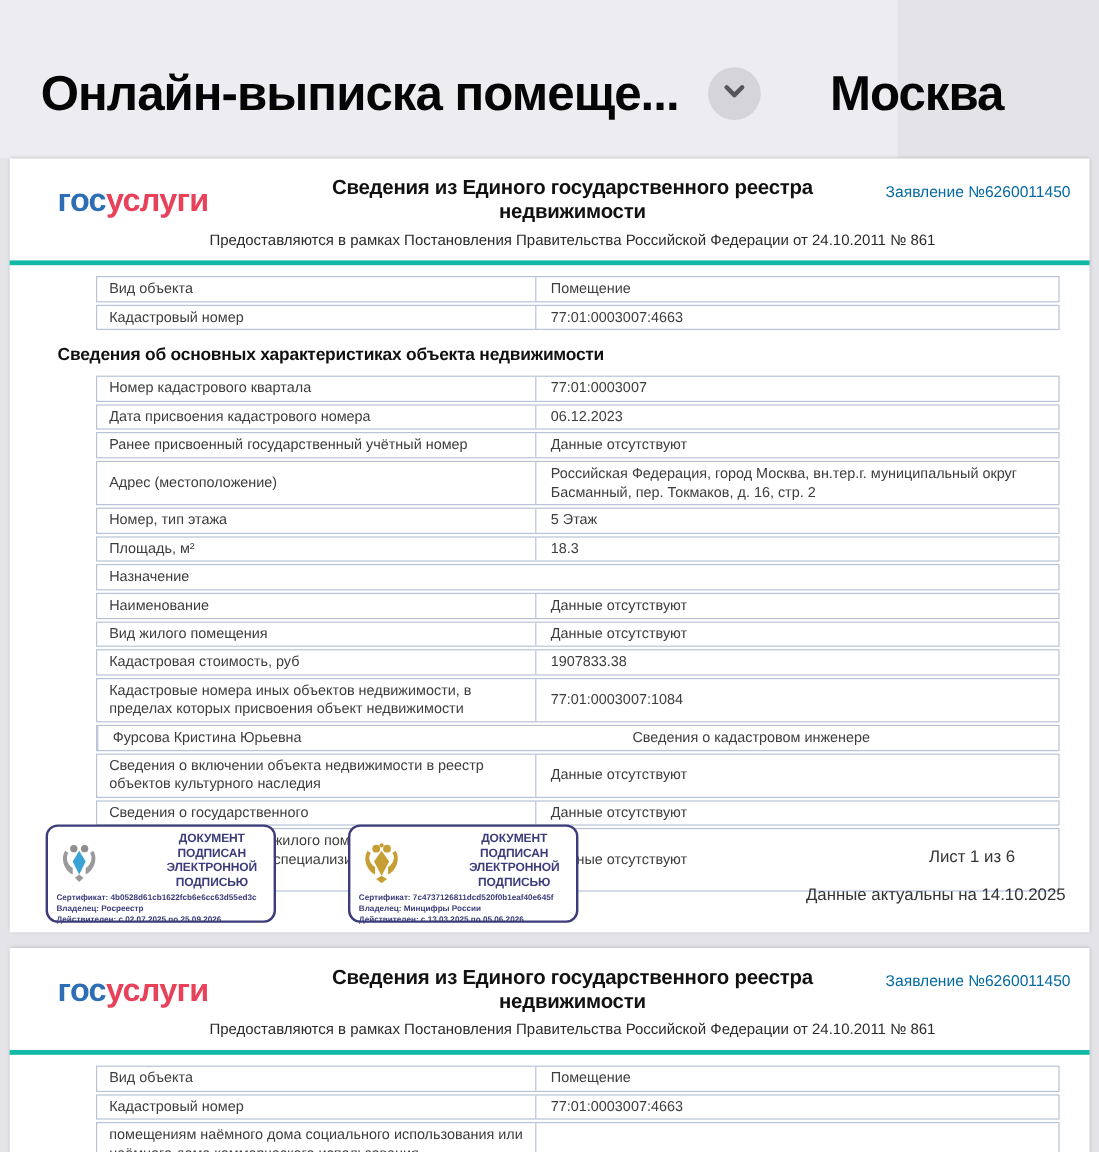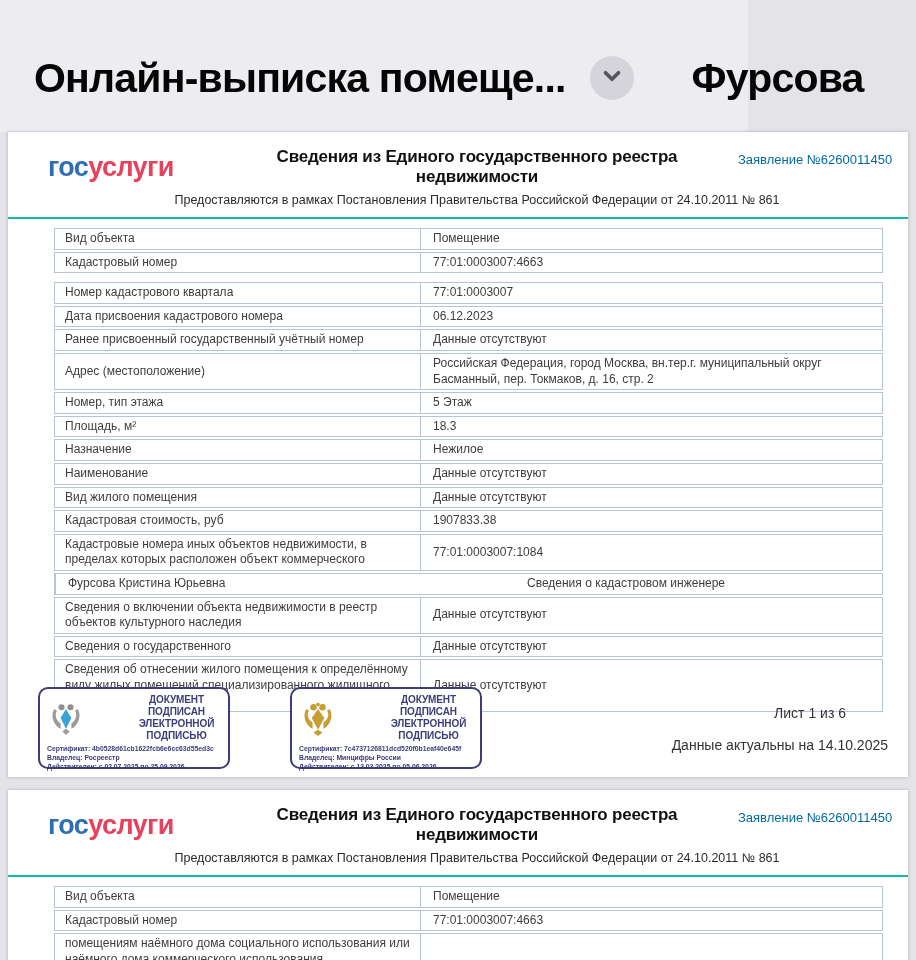--- a/index.html
+++ b/index.html
@@ -32,34 +32,34 @@
   }
   
   .page{
     position:absolute;left:8px;width:900px;background:#ffffff;
     box-shadow:0 0 3px rgba(0,0,0,0.25);box-sizing:border-box;
   }
   .page-1{top:132px;height:645px;}
   .page-2{top:790px;height:400px;}
   .doc-header{
     display:flex;align-items:flex-start;box-sizing:border-box;
-    padding:15px 20px 10px 40px;border-bottom:2px solid #14b8a6;
+    padding:15px 20px 10px 40px;border-bottom:4px solid #14b8a6;
   }
   .logo{
     width:168px;flex:none;font-size:27px;font-weight:800;letter-spacing:-0.6px;
     margin-top:5px;white-space:nowrap;
   }
   .logo .lg-blue{color:#2d6eb5;}
   .logo .lg-red{color:#e8415a;}
   .header-mid{flex:1;text-align:center;min-width:0;}
   .doc-title{font-size:17px;font-weight:700;color:#111;letter-spacing:-0.2px;}
   .doc-sub{font-size:12.5px;color:#2a2a2a;margin:6px -70px 0;white-space:nowrap;}
   .app-no{width:150px;flex:none;font-size:13px;color:#0369a1;text-align:right;margin-top:5px;white-space:nowrap;}
   
-  .dtable{margin:9px 25px 0 28px;padding-left:18px;}
+  .dtable{margin:9px 25px 0 54px;padding-left:18px;}
   .trow{
     display:flex;align-items:stretch;border:1px solid #b9c3d6;margin-bottom:2px;
     background:#fff;min-height:19px;
   }
   .tcell{
     display:flex;align-items:center;font-size:12px;line-height:1.3;color:#3d3d3d;
     box-sizing:border-box;padding:2px 8px 2px 10px;
   }
   .tlabel{width:365px;flex:none;}
   .tvalue{flex:1;border-left:1px solid #b9c3d6;padding-left:12px;}
@@ -90,21 +90,21 @@
 
 <div class="topbar">
   <div class="topbar-title">Онлайн-выписка помеще...</div>
   <div class="chevron-btn">
     <span>
       <svg viewBox="0 0 24 24" width="26" height="26">
           <path d="M6 9 L12 15 L18 9" stroke="#55555c" stroke-width="3.4" fill="none" stroke-linecap="round" stroke-linejoin="round"></path>
         </svg>
     </span>
   </div>
-  <button class="done-btn">Фурсова</button>
+  <button class="done-btn">Москва</button>
 </div>
 
 <div class="page page-1">
   <div class="doc-header">
     <div class="logo"><span class="lg-blue">гос</span><span class="lg-red">услуги</span></div>
     <div class="header-mid">
       <div class="doc-title">Сведения из Единого государственного реестра недвижимости</div>
       <div class="doc-sub">Предоставляются в рамках Постановления Правительства Российской Федерации от 24.10.2011 № 861</div>
     </div>
     <div class="app-no">Заявление №6260011450</div>
@@ -116,20 +116,21 @@
         <div class="tcell tlabel">Вид объекта</div>
         <div class="tcell tvalue">Помещение</div>
       </div>
 
       <div class="trow">
         <div class="tcell tlabel">Кадастровый номер</div>
         <div class="tcell tvalue">77:01:0003007:4663</div>
       </div>
     </div>
 
+  <div class="section-title">Сведения об основных характеристиках объекта недвижимости</div>
 
   <div class="dtable">
 
       <div class="trow">
         <div class="tcell tlabel">Номер кадастрового квартала</div>
         <div class="tcell tvalue">77:01:0003007</div>
       </div>
 
       <div class="trow">
         <div class="tcell tlabel">Дата присвоения кадастрового номера</div>
@@ -151,40 +152,39 @@
         <div class="tcell tvalue">5 Этаж</div>
       </div>
 
       <div class="trow">
         <div class="tcell tlabel">Площадь, м²</div>
         <div class="tcell tvalue">18.3</div>
       </div>
 
       <div class="trow">
         <div class="tcell tlabel">Назначение</div>
-        <div class="tcell tvalue">Нежилое</div>
       </div>
 
       <div class="trow">
         <div class="tcell tlabel">Наименование</div>
         <div class="tcell tvalue">Данные отсутствуют</div>
       </div>
 
       <div class="trow">
         <div class="tcell tlabel">Вид жилого помещения</div>
         <div class="tcell tvalue">Данные отсутствуют</div>
       </div>
 
       <div class="trow">
         <div class="tcell tlabel">Кадастровая стоимость, руб</div>
         <div class="tcell tvalue">1907833.38</div>
       </div>
 
       <div class="trow">
-        <div class="tcell tlabel">Кадастровые номера иных объектов недвижимости, в пределах которых расположен объект коммерческого</div>
+        <div class="tcell tlabel">Кадастровые номера иных объектов недвижимости, в пределах которых присвоения объект недвижимости</div>
         <div class="tcell tvalue">77:01:0003007:1084</div>
       </div>
 
       <div class="trow">
         <div class="tcell tvalue">Фурсова Кристина Юрьевна</div>
         <div class="tcell tlabel">Сведения о кадастровом инженере</div>
       </div>
 
       <div class="trow">
         <div class="tcell tlabel">Сведения о включении объекта недвижимости в реестр объектов культурного наследия</div>

